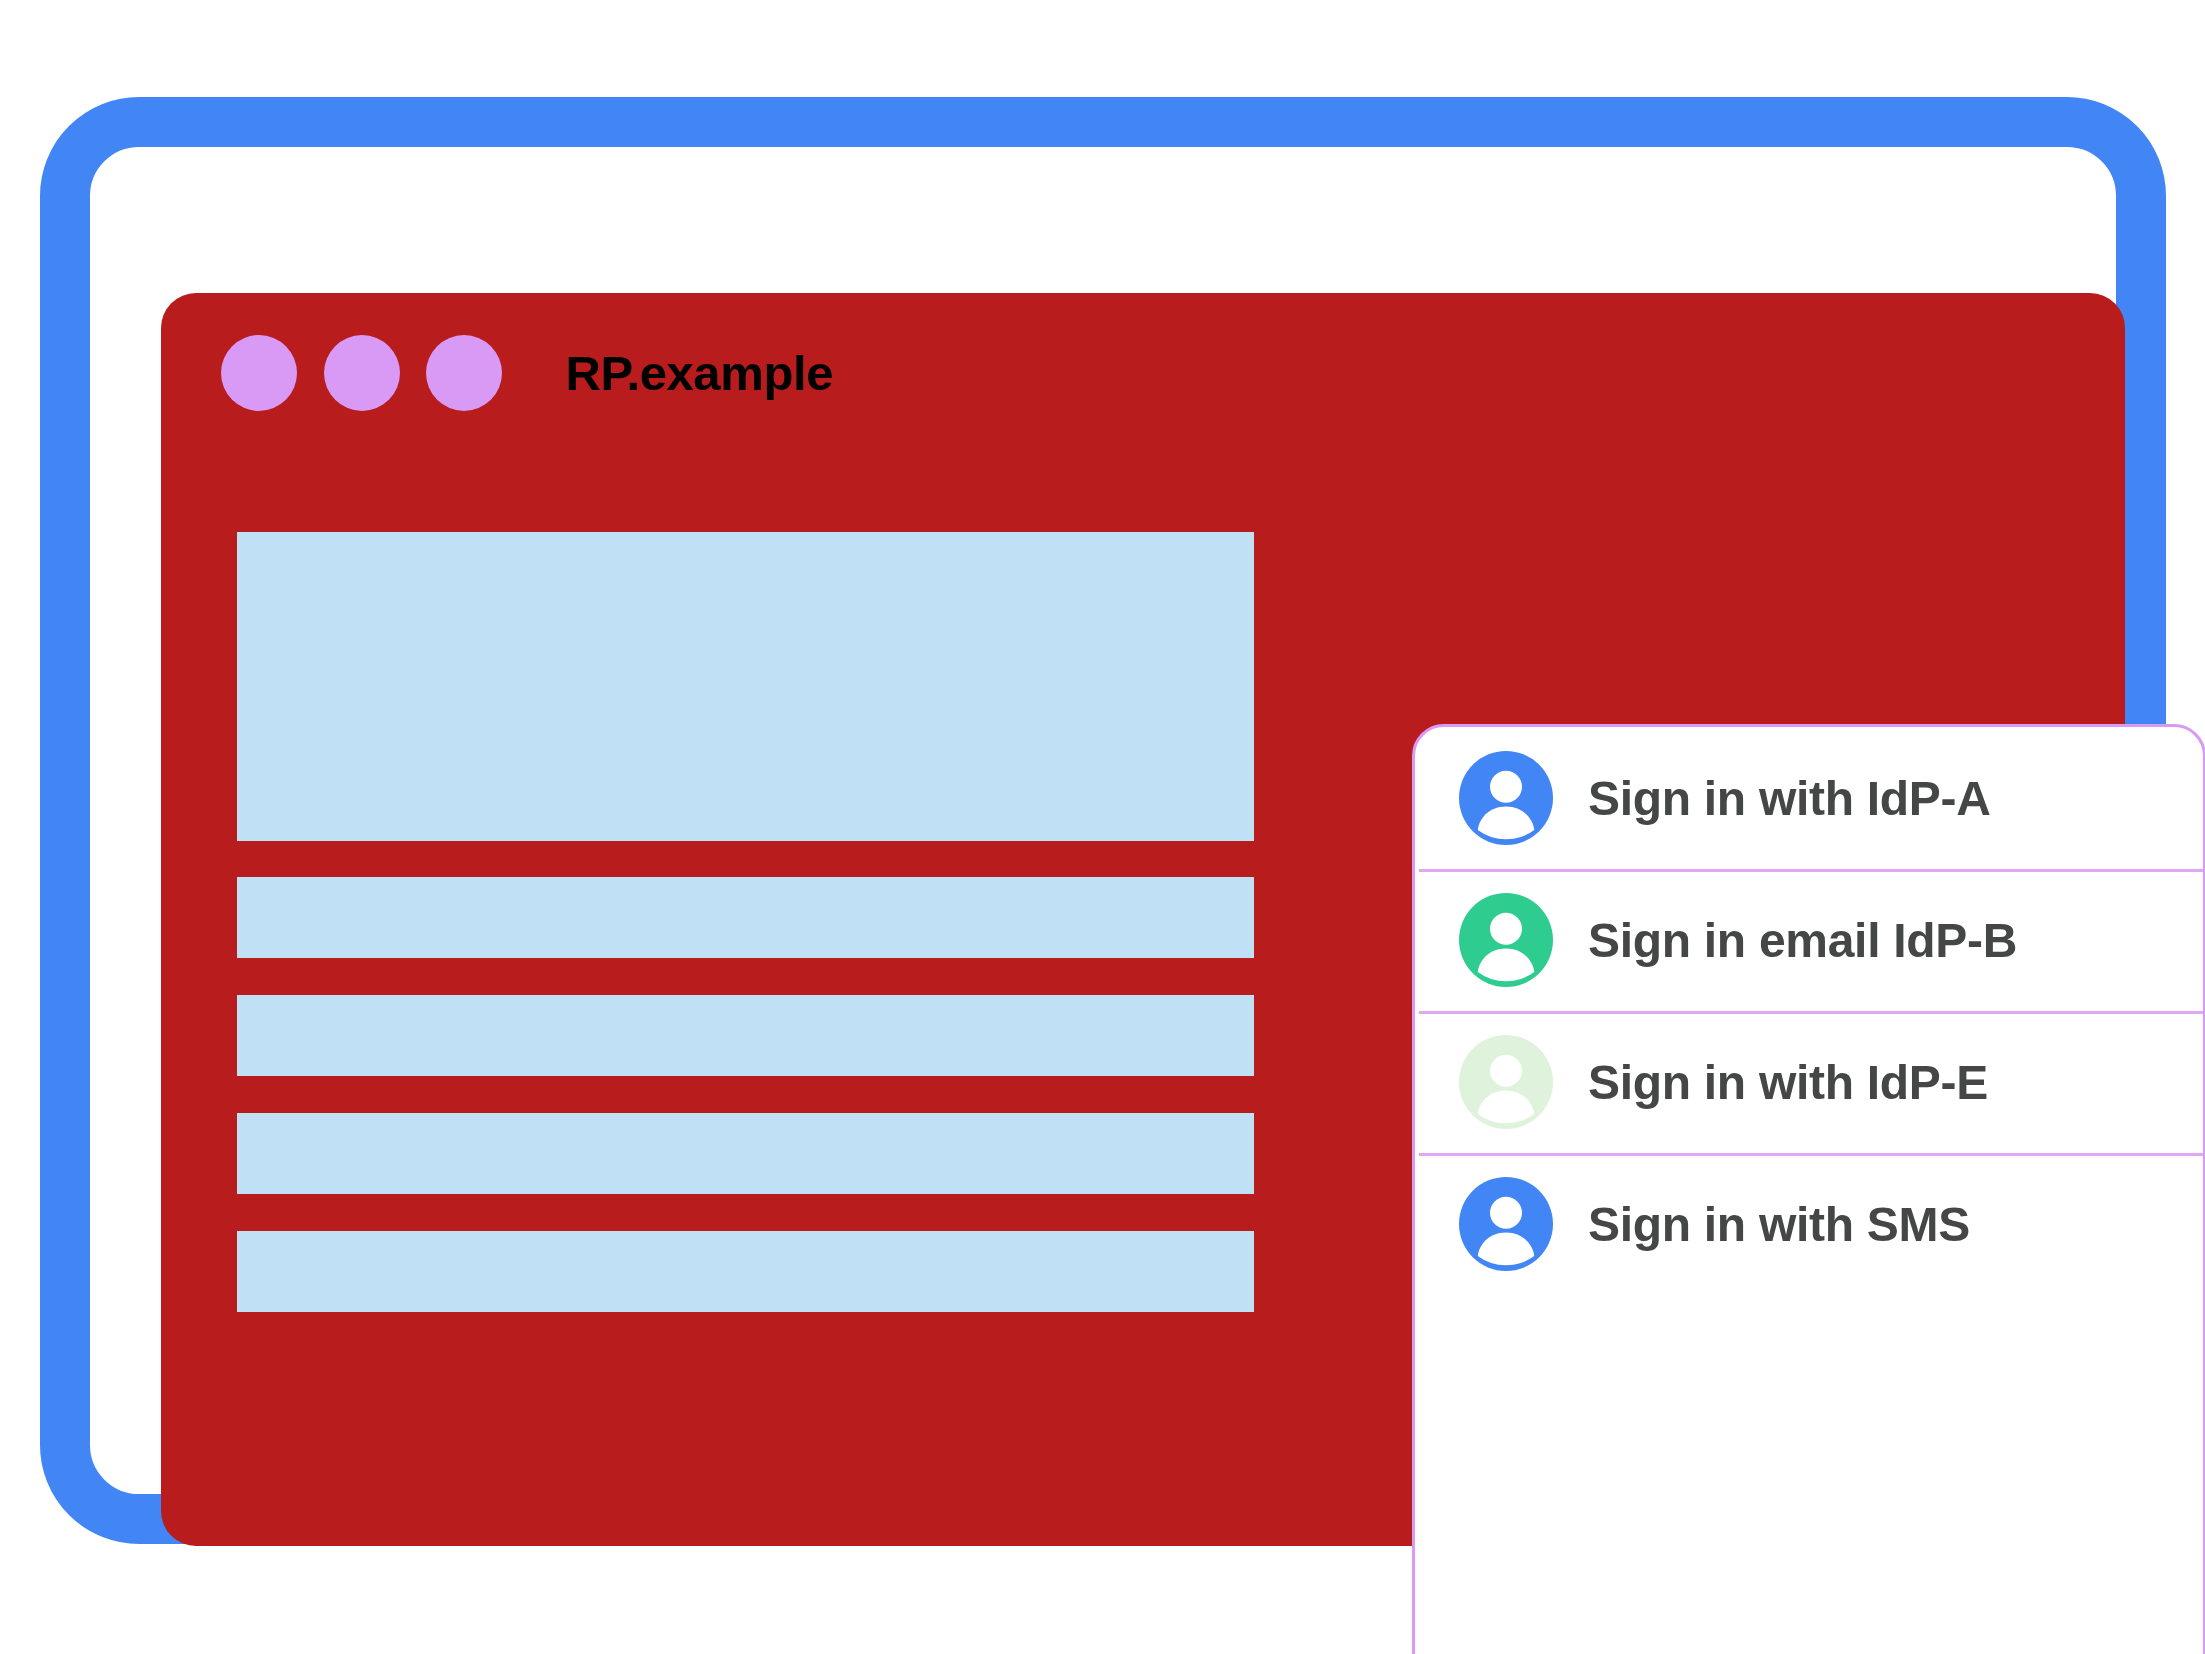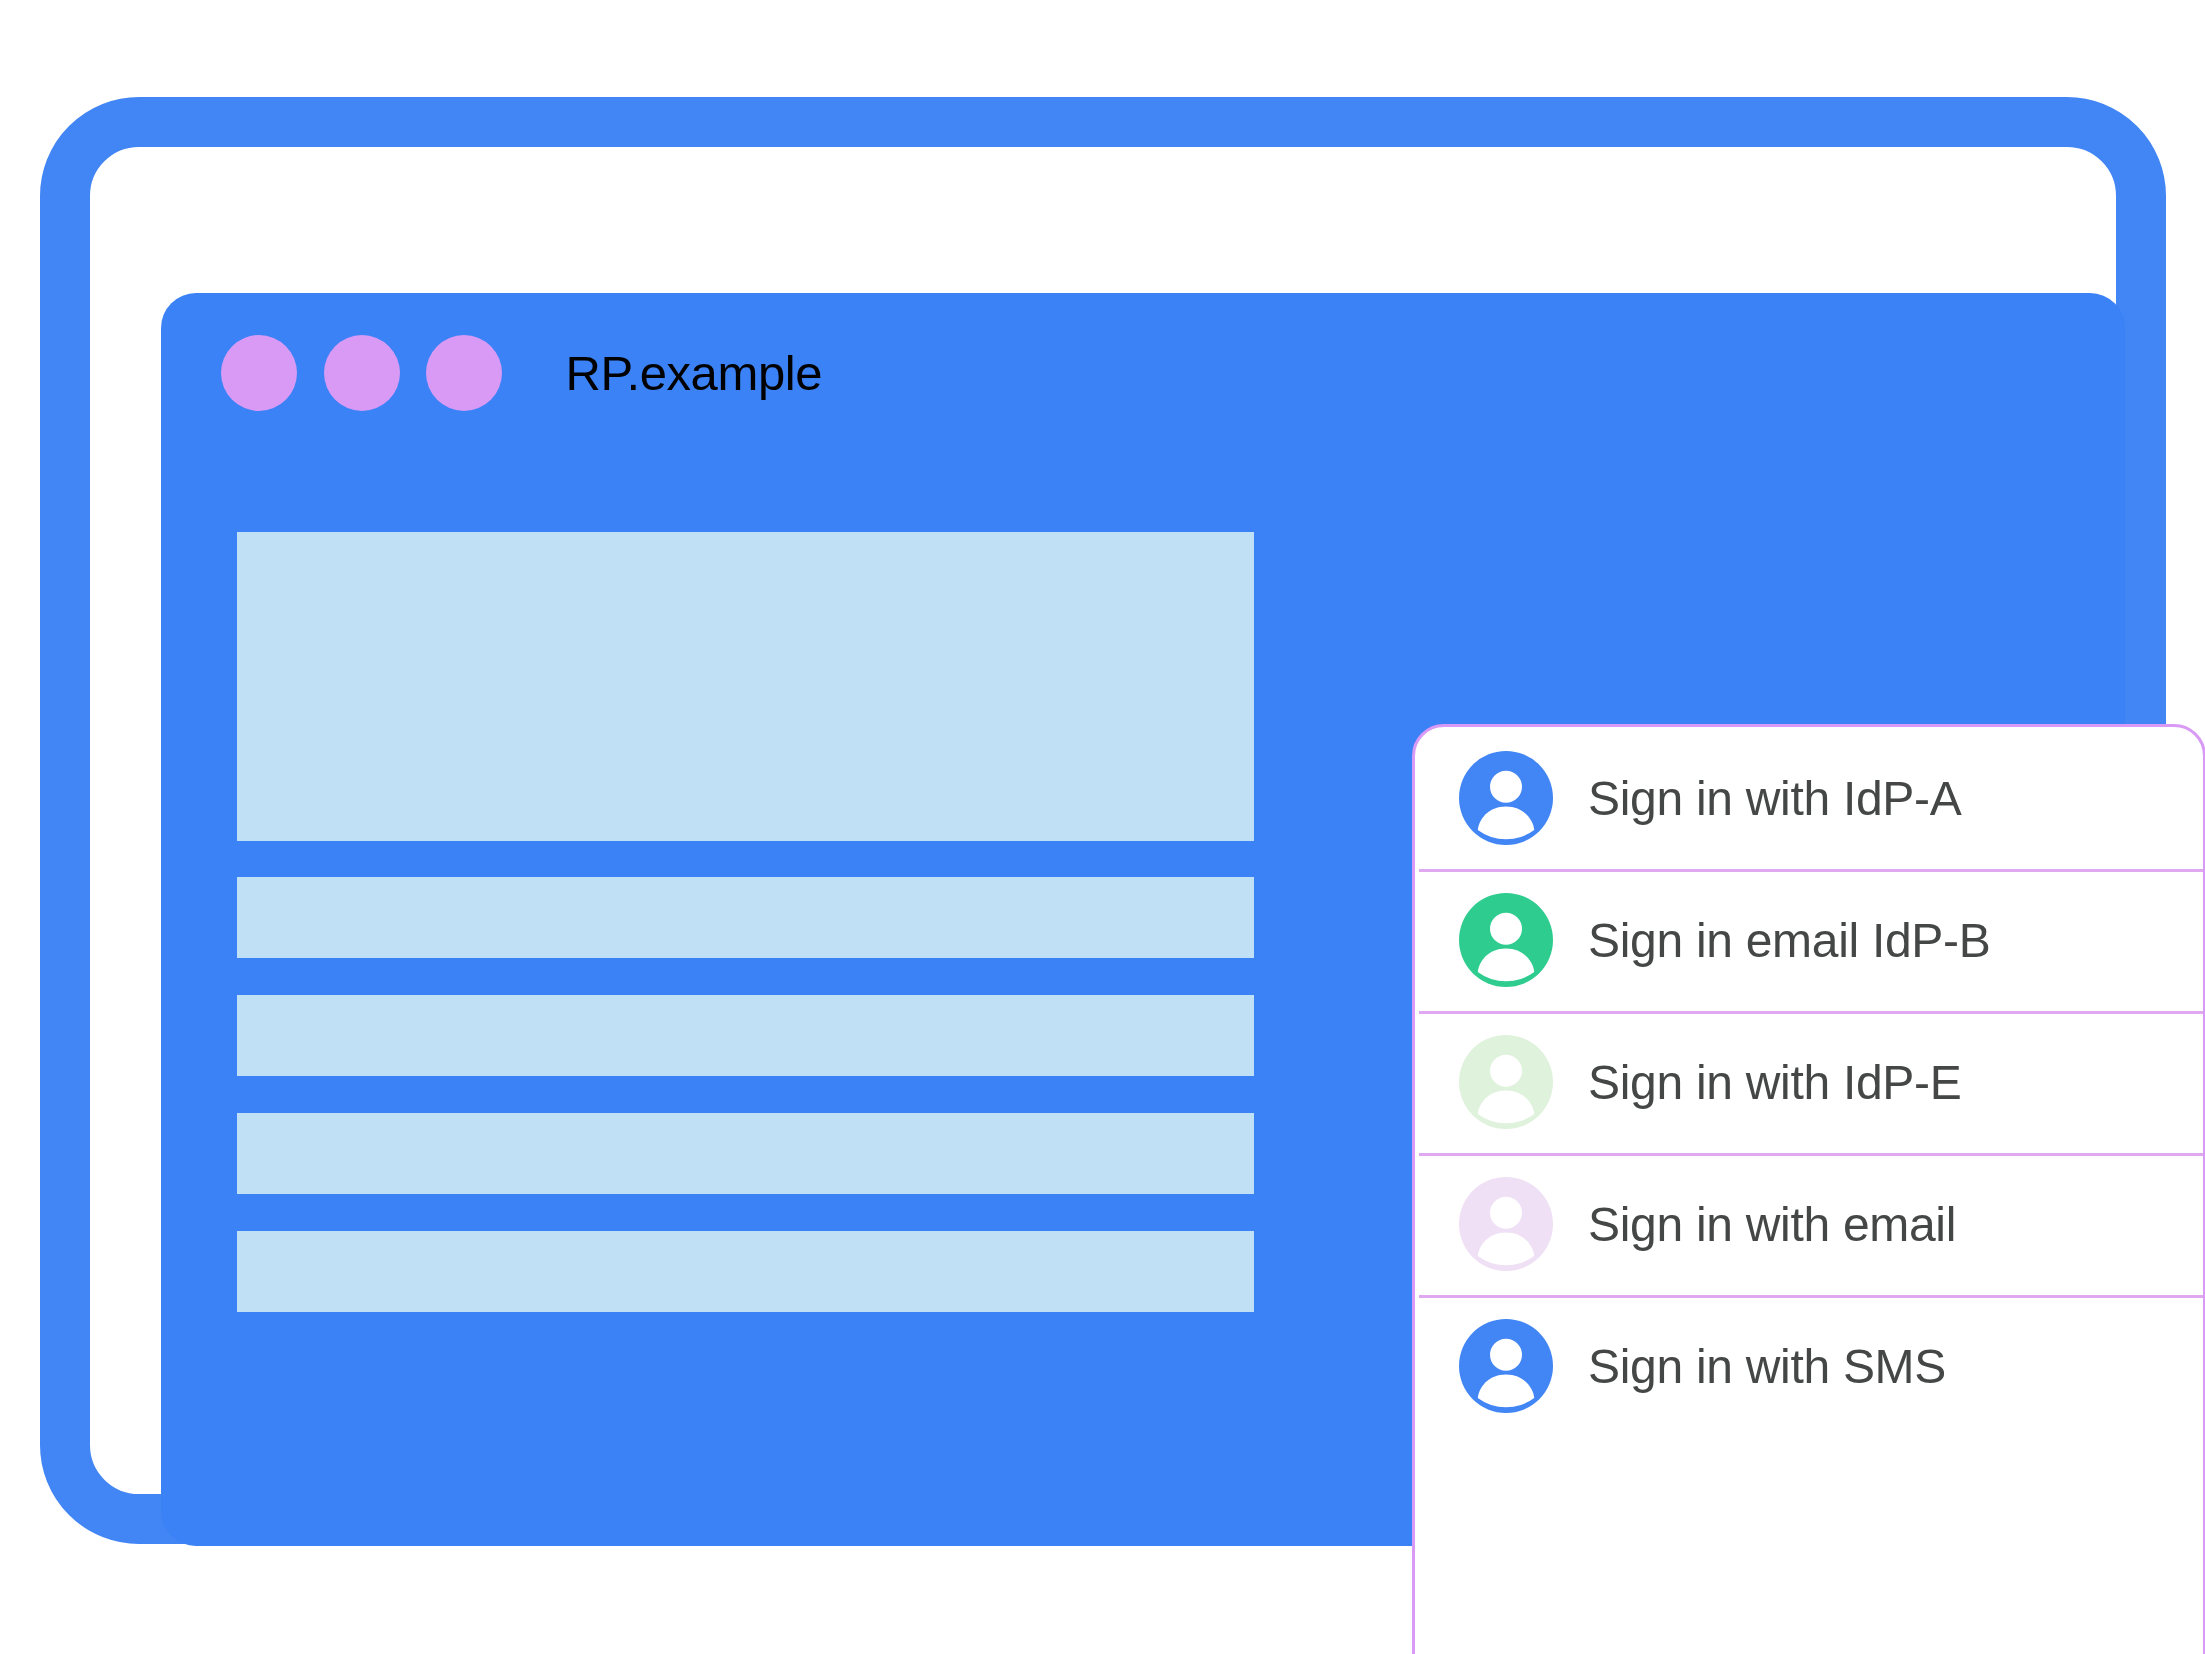--- a/index.html
+++ b/index.html
@@ -64,22 +64,23 @@
   .bezel-cap.left  { left: 1539px; border-radius: 0 0 26.5px 0; }
   .bezel-cap.right { left: 1725px; border-radius: 0 0 0 26.5px; }
 
   
   #browser-window {
     position: absolute;
     left: 121px;
     top: 196px;
     width: 1964px;
     height: 1253px;
-    background: #3b82f6;
+    background: #b91c1c;
     border-radius: 35px;
+    font-weight: bold;
   }
 
   
   #title-bar {
     position: absolute;
     left: 0;
     top: 0;
     height: 159px;
     width: 100%;
     display: flex;
@@ -220,30 +221,20 @@
         <span class="avatar">
           <svg viewBox="0 0 100 100">
             <circle cx="50" cy="50" r="50" class="av-bg" fill="#DFF2DC"></circle>
             <circle cx="50" cy="38" r="17" fill="#ffffff"></circle>
             <path d="M50 59 C31 59 21 73 20 84 A50 50 0 0 0 80 84 C79 73 69 59 50 59 Z" fill="#ffffff"></path>
           </svg>
         </span>
         <span class="signin-label">Sign in with IdP-E</span>
       </div>
 
-      <div class="signin-row">
-        <span class="avatar">
-          <svg viewBox="0 0 100 100">
-            <circle cx="50" cy="50" r="50" class="av-bg" fill="#EFE0F5"></circle>
-            <circle cx="50" cy="38" r="17" fill="#ffffff"></circle>
-            <path d="M50 59 C31 59 21 73 20 84 A50 50 0 0 0 80 84 C79 73 69 59 50 59 Z" fill="#ffffff"></path>
-          </svg>
-        </span>
-        <span class="signin-label">Sign in with email</span>
-      </div>
 
       <div class="signin-row">
         <span class="avatar">
           <svg viewBox="0 0 100 100">
             <circle cx="50" cy="50" r="50" class="av-bg" fill="#4285F4"></circle>
             <circle cx="50" cy="38" r="17" fill="#ffffff"></circle>
             <path d="M50 59 C31 59 21 73 20 84 A50 50 0 0 0 80 84 C79 73 69 59 50 59 Z" fill="#ffffff"></path>
           </svg>
         </span>
         <span class="signin-label">Sign in with SMS</span>

